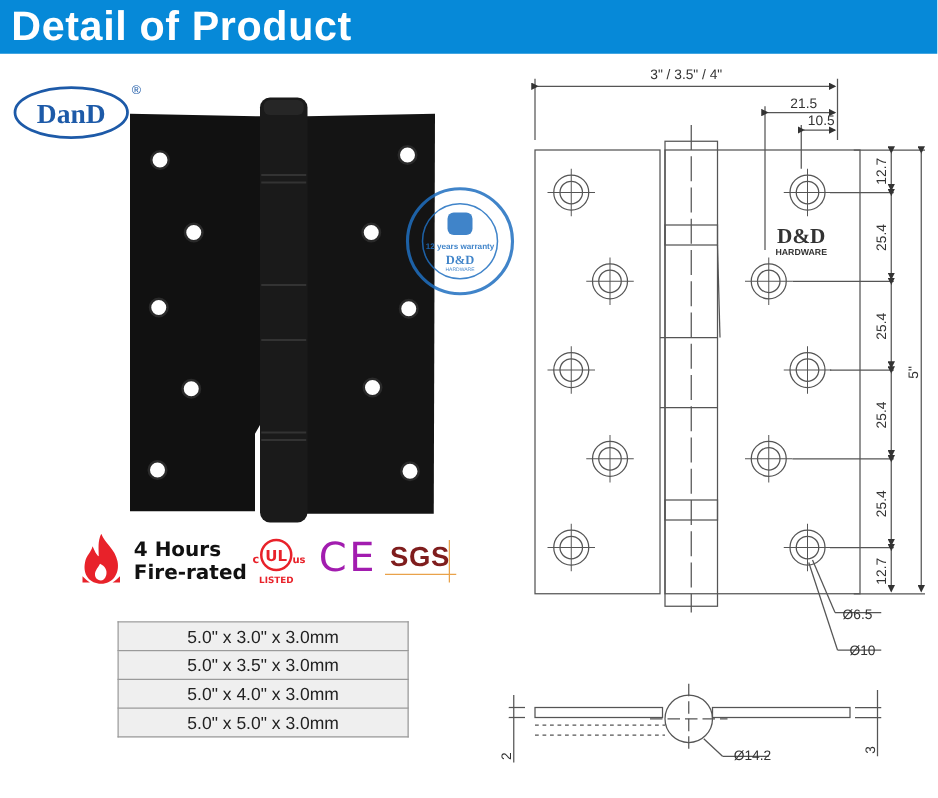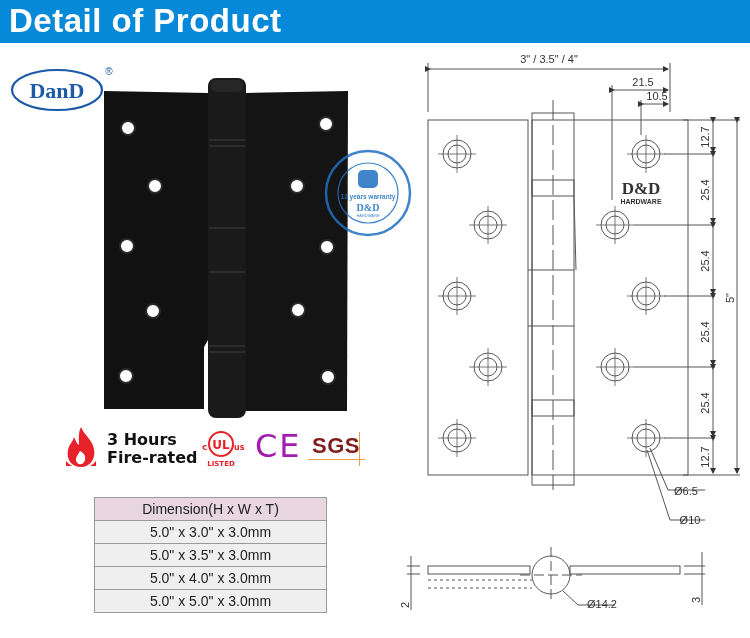--- a/index.html
+++ b/index.html
@@ -72,43 +72,40 @@
   <text x="50" y="69" text-anchor="middle" font-family="Liberation Sans, sans-serif" font-size="4" fill="#1f6fc0">HARDWARE</text>
 </svg>
 
 <svg style="position:absolute;left:62px;top:425px" width="38" height="44" viewBox="0 0 38 44">
   <path d="M19,2 C22,10 30,14 32,24 C34,34 28,42 19,42 C10,42 4,35 6,25 C7,19 11,17 12,12 C14,16 15,19 17,20 C17,14 16,8 19,2 Z" fill="#e8222a"></path>
   <path d="M18,26 C22,28 24,31 23,35 C22,39 19,40 17,39 C14,38 13,34 15,31 C16,29 17,28 18,26 Z" fill="#fff"></path>
   <path d="M4,36 C6,38 8,40 10,41 L4,41 Z" fill="#e8222a"></path>
   <path d="M34,36 C32,38 30,40 28,41 L34,41 Z" fill="#e8222a"></path>
 </svg>
 <div class="fire-text">
-  <div>3 Hours</div>
+  <div>4 Hours</div>
   <div>Fire-rated</div>
 </div>
 
 <svg class="ul-logo" width="50" height="42" viewBox="0 0 50 42">
   <text x="4" y="22" font-family="DejaVu Sans, sans-serif" font-weight="bold" font-size="9" fill="#e8222a">c</text>
   <circle cx="23" cy="16" r="12" fill="none" stroke="#e8222a" stroke-width="2"></circle>
   <text x="23" y="21" text-anchor="middle" font-family="DejaVu Sans, sans-serif" font-weight="bold" font-size="12" fill="#e8222a">UL</text>
   <text x="36" y="22" font-family="DejaVu Sans, sans-serif" font-weight="bold" font-size="8" fill="#e8222a">us</text>
   <text x="23" y="38" text-anchor="middle" font-family="DejaVu Sans, sans-serif" font-weight="bold" font-size="7" fill="#e8222a">LISTED</text>
 </svg>
 
 <div class="ce-logo">CE</div>
 
 <div class="sgs-logo">SGS</div>
 <div class="sgs-line-h"></div>
 <div class="sgs-line-v"></div>
 
 <table class="dims">
   <tbody>
-      <tr>
-    <th>Dimension(H x W x T)</th>
-  </tr>
   <tr>
         <td>5.0" x 3.0" x 3.0mm</td>
       </tr>
   <tr>
         <td>5.0" x 3.5" x 3.0mm</td>
       </tr>
   <tr>
         <td>5.0" x 4.0" x 3.0mm</td>
       </tr>
   <tr>

